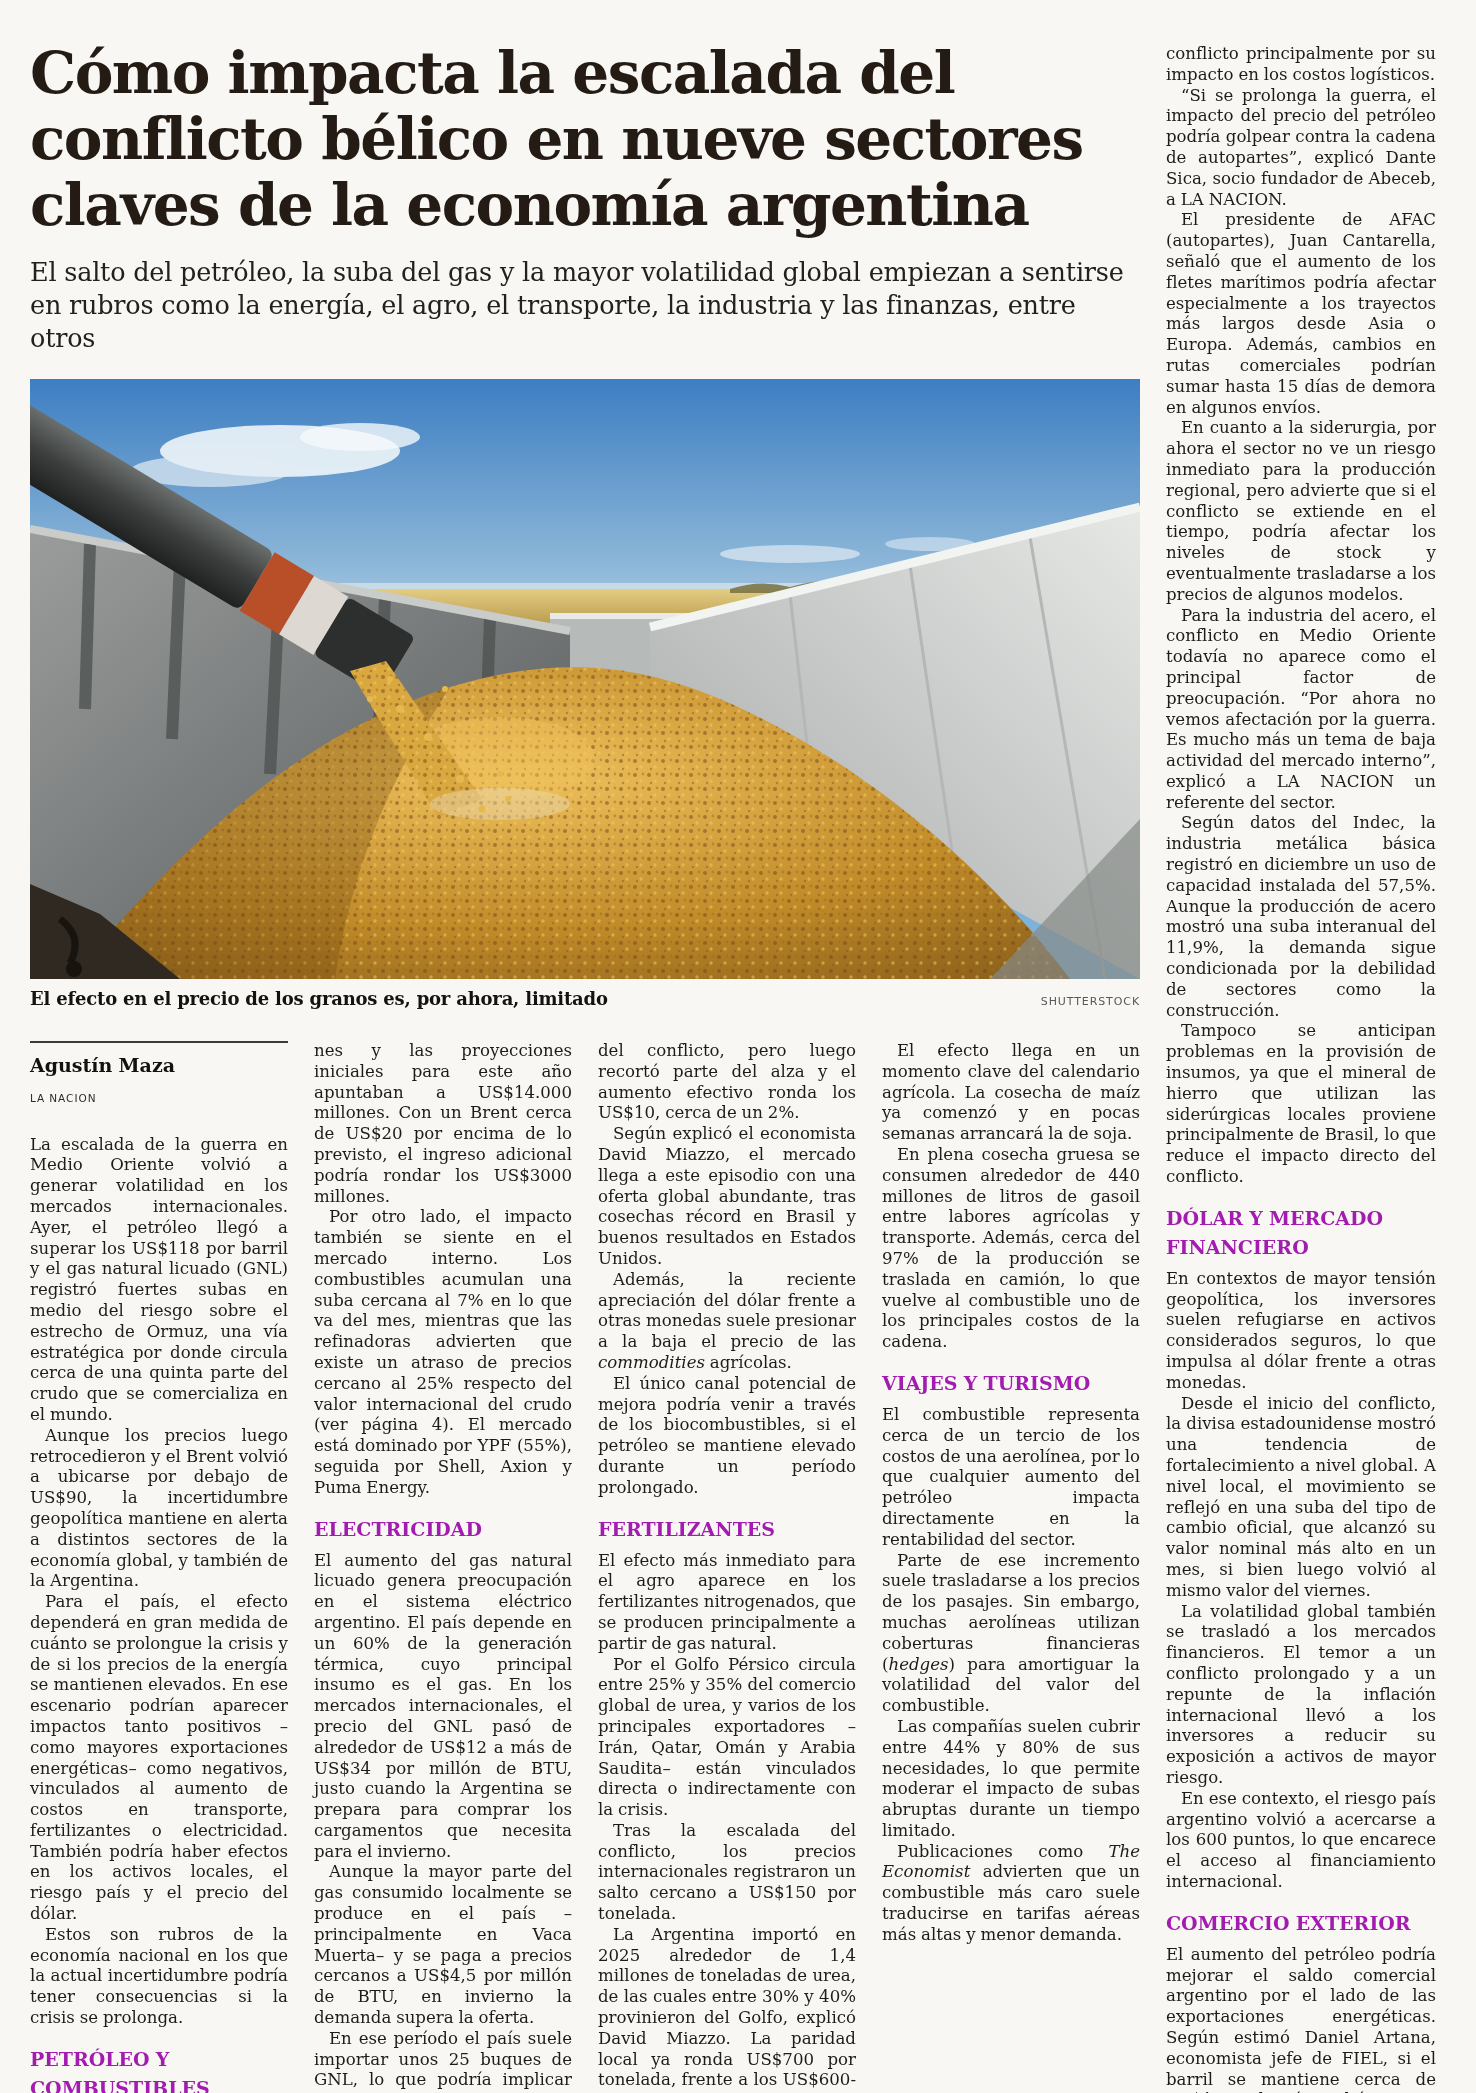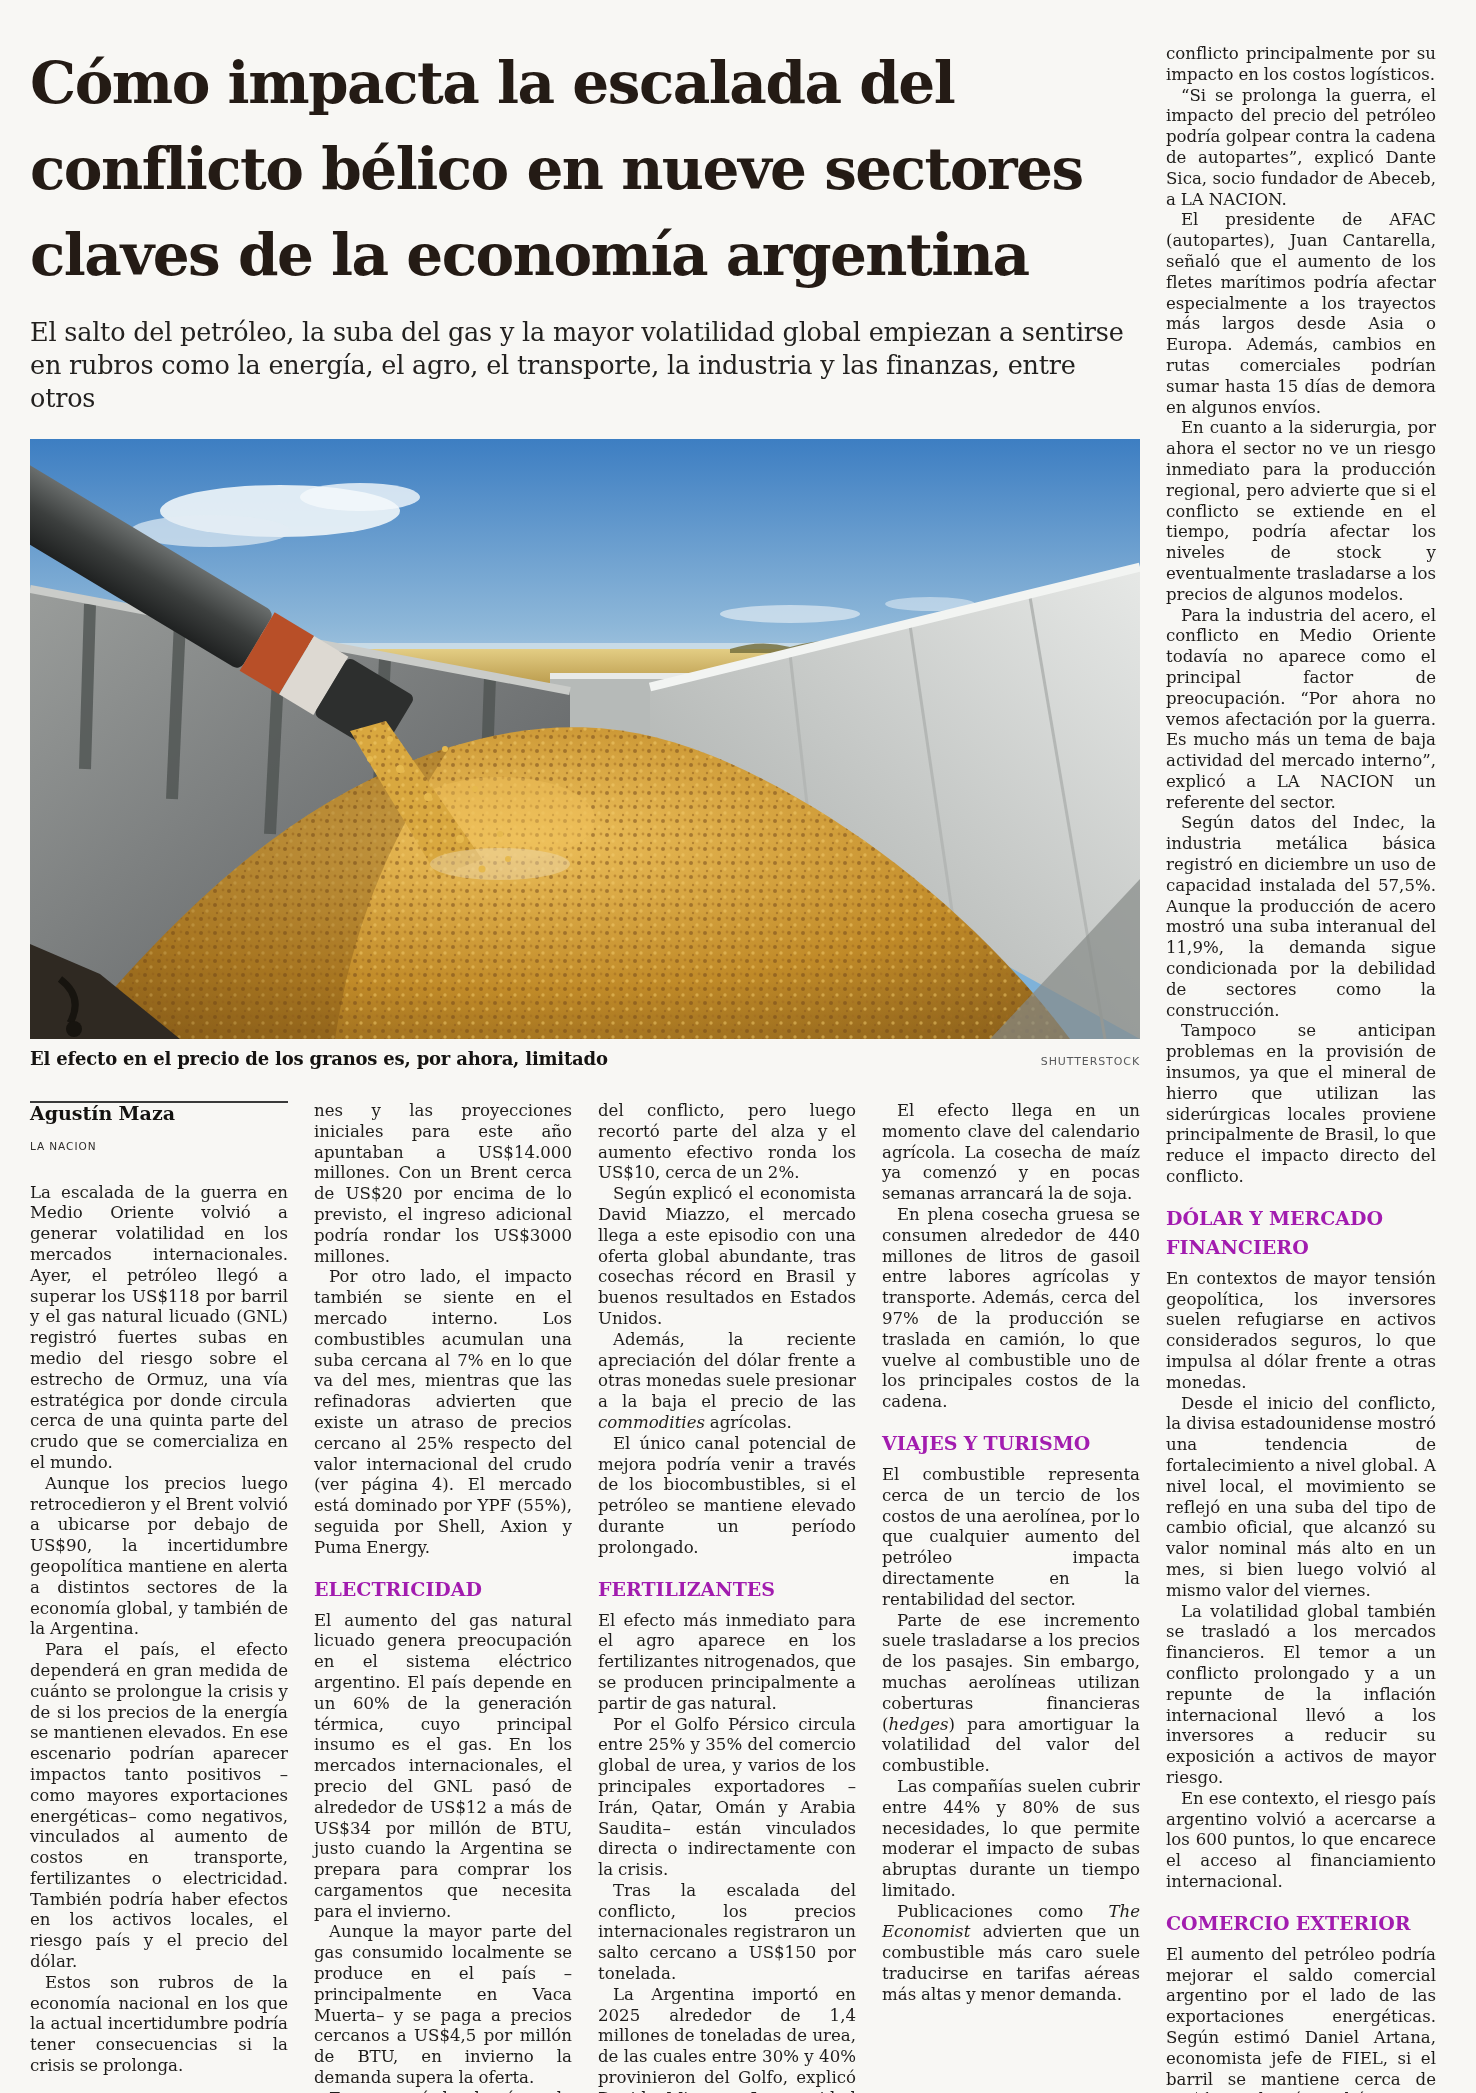--- a/index.html
+++ b/index.html
@@ -3,21 +3,21 @@
 <meta charset="utf-8">
 <style>
   html,body{margin:0;padding:0;background:#e9e7e2;}
   .page{position:relative;width:1476px;height:2093px;background:#f8f7f4;overflow:hidden;
         font-family:"DejaVu Serif","Liberation Serif",serif;color:#1e1c1a;margin:0 auto;}
   .layout{display:flex;gap:26px;padding:30px 40px 0 30px;box-sizing:border-box;}
   .main-area{width:1110px;flex:none;}
   .right-col{width:270px;flex:none;padding-top:14px;}
 
   
-  .headline{font-size:58px;line-height:86px;font-weight:700;letter-spacing:-1.5px;
+  .headline{font-size:58px;line-height:66px;font-weight:700;letter-spacing:-1.5px;
             color:#241b15;margin:10px 0 18px 0;}
   .deck{font-size:25.5px;line-height:33px;margin:0 0 24px 0;color:#23211f;letter-spacing:-.2px;}
 
   
   figure{margin:0;}
   .photo-box{width:1110px;height:600px;overflow:hidden;background:#7fb2d9;}
   .photo-box svg{display:block;}
   .caption-row{display:flex;justify-content:space-between;align-items:baseline;margin-top:9px;}
   .caption{font-weight:700;font-size:18px;letter-spacing:-.2px;color:#151311;}
   .photo-credit{font-family:"DejaVu Sans","Liberation Sans",sans-serif;font-size:11px;
@@ -26,21 +26,21 @@
   
   .text-cols{display:flex;gap:26px;margin-top:32px;}
   .col{width:258px;flex:none;}
   .col, .right-col{font-size:16.6px;line-height:20.8px;text-align:justify;
         hyphens:auto;-webkit-hyphens:auto;word-spacing:-.4px;color:#1e1c1a;}
   .para{margin:0;text-indent:15px;}
   .para.flush{text-indent:0;}
   .sec{color:#a21caf;font-size:19px;line-height:29px;font-weight:700;margin:16px 0 7px 0;
        text-align:left;text-indent:0;}
   .sec:first-child{margin-top:0;}
-  .byline{border-top:2px solid #3a3a3a;margin-bottom:26px;text-align:left;}
+  .byline{border-top:2px solid #3a3a3a;padding-top:12px;margin-bottom:26px;text-align:left;}
   .byline-author{font-size:19px;font-weight:700;color:#141210;}
   .byline-outlet{font-family:"DejaVu Sans","Liberation Sans",sans-serif;font-size:10.5px;
                  letter-spacing:1px;color:#2e2c2a;margin-top:12px;}
   i{font-style:italic;}
 </style>
 </head>
 <body>
 
 <div class="page">
   <div class="layout">

